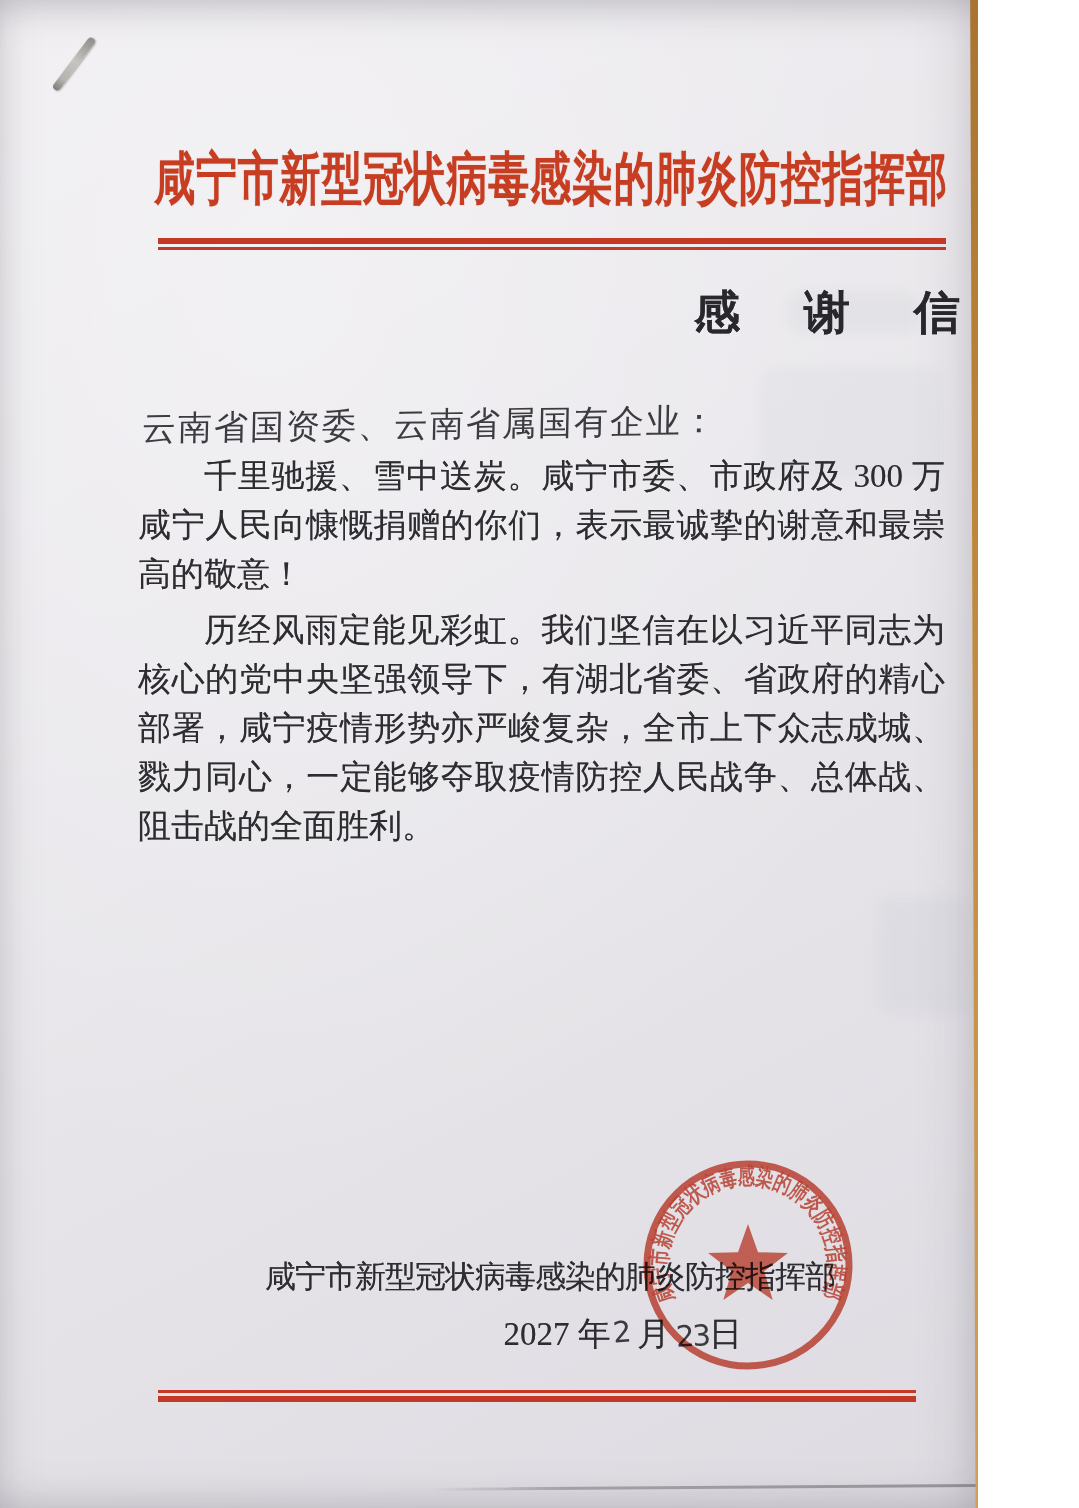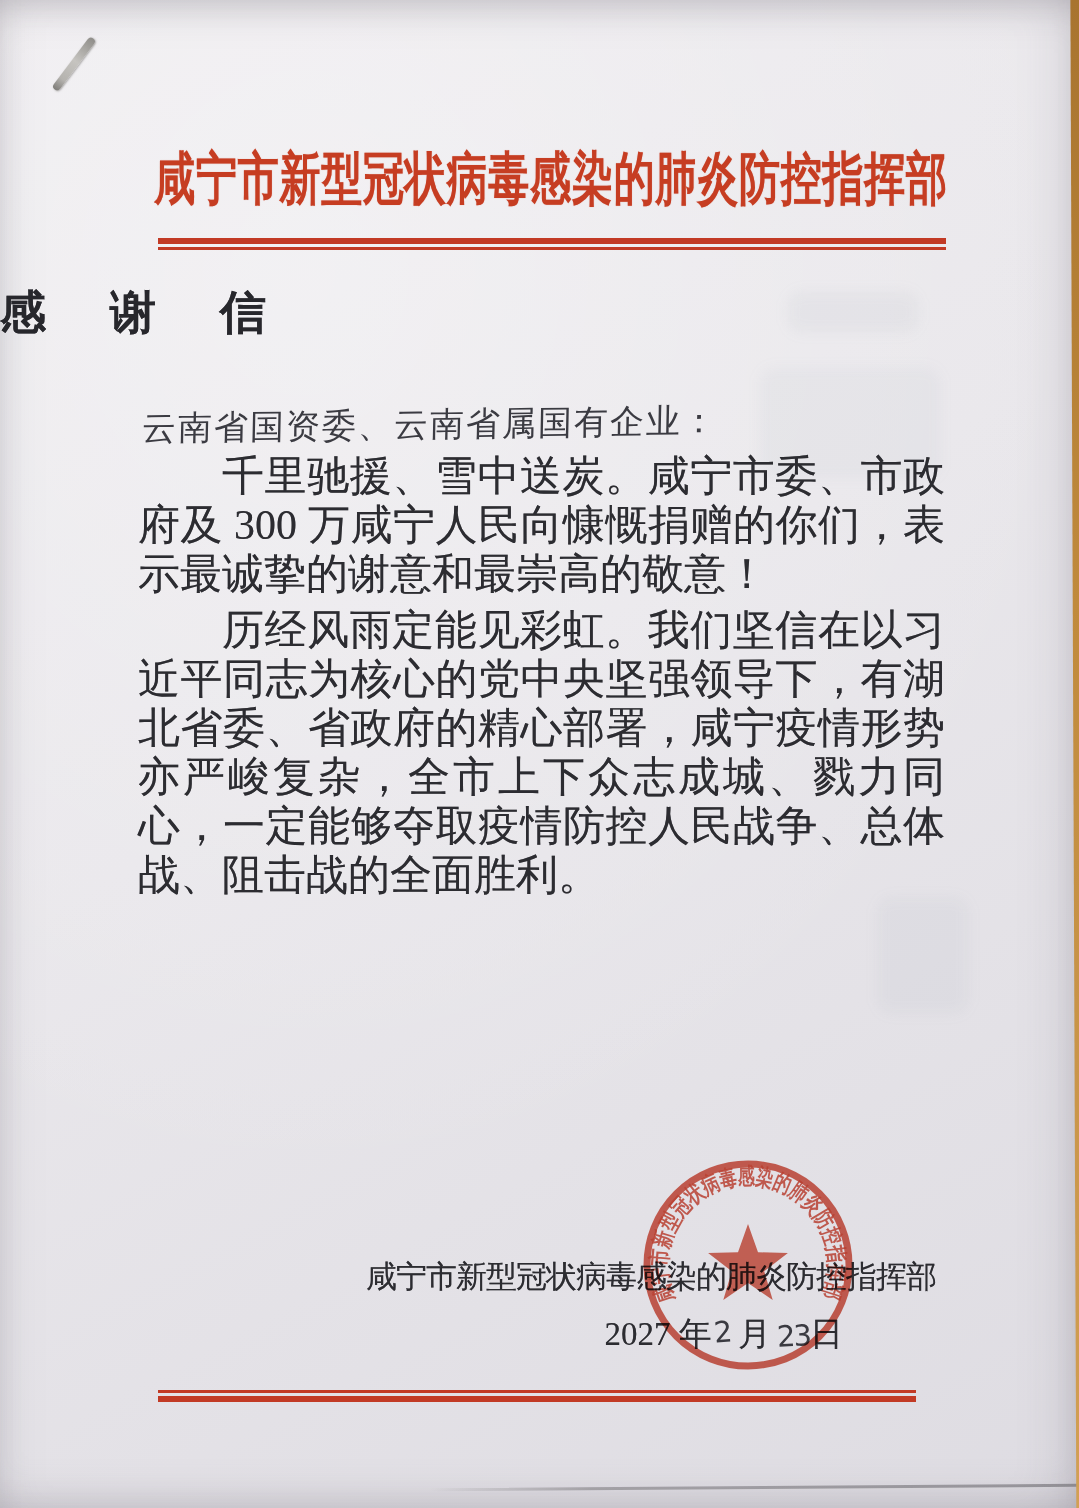--- a/index.html
+++ b/index.html
@@ -1,18 +1,18 @@
 <!DOCTYPE html>
 <html lang="zh"><head>
 <meta charset="utf-8">
 <style>
   html,body{margin:0;padding:0;}
   .photo{
     position:relative;
-    width:1079px;height:1508px;
+    width:978px;height:1508px;
     overflow:hidden;
     background:linear-gradient(180deg,#a8742f 0%,#c08a3c 40%,#d2a055 100%);
     font-family:"Liberation Serif","DejaVu Serif",serif;
   }
   .paper{
     position:absolute;inset:0;
     clip-path:polygon(0 0,99.2% 0,99.75% 100%,0 100%);
     background:
       radial-gradient(120% 100% at 28% 18%,rgba(255,255,255,.30),rgba(255,255,255,0) 62%),
       linear-gradient(152deg,#efedf0 0%,#e9e7eb 45%,#dedce2 100%);
@@ -45,34 +45,34 @@
     font-family:"Liberation Serif","DejaVu Serif",serif;
   }
   .rule{position:absolute;left:158px;width:788px;}
   .rule .thick{height:6px;background:#c23a25;}
   .rule .thin{height:3px;background:#c23a25;margin-top:3px;}
   .rule.top-rule{top:238px;}
   .rule.bottom-rule{top:1390px;width:758px;}
   .rule.bottom-rule .thin{height:3px;margin:0 0 3px 0;}
   .rule.bottom-rule .thick{height:6px;}
   .doc-title{
-    position:absolute;left:0;right:9px;top:282px;text-align:left;
+    position:absolute;left:0;right:9px;top:282px;text-align:right;
     font-size:46px;font-weight:bold;color:#27272c;
     letter-spacing:9px;
     text-shadow:0 0 .6px rgba(30,30,35,.7);
   }
   .salutation{
     position:absolute;left:142px;top:402px;
     font-family:"DejaVu Sans","Liberation Sans",sans-serif;
     font-size:34px;color:#3b3b42;letter-spacing:2px;
     transform:rotate(-.8deg) skewX(-2deg);
   }
   .body-text{
     position:absolute;left:138px;top:452px;width:807px;
-    font-size:42px;line-height:49px;color:#2c2c31;
+    font-size:33px;line-height:49px;color:#2c2c31;
     text-align:justify;text-justify:inter-ideograph;
     text-shadow:0 0 .6px rgba(40,40,46,.55);
   }
   .body-text p{margin:0 0 7px 0;text-indent:2em;}
   .signature{
     position:absolute;right:143px;top:1256px;
     font-size:31px;letter-spacing:-1px;color:#2c2c31;
     text-shadow:0 0 .6px rgba(40,40,46,.55);
     white-space:nowrap;
   }

